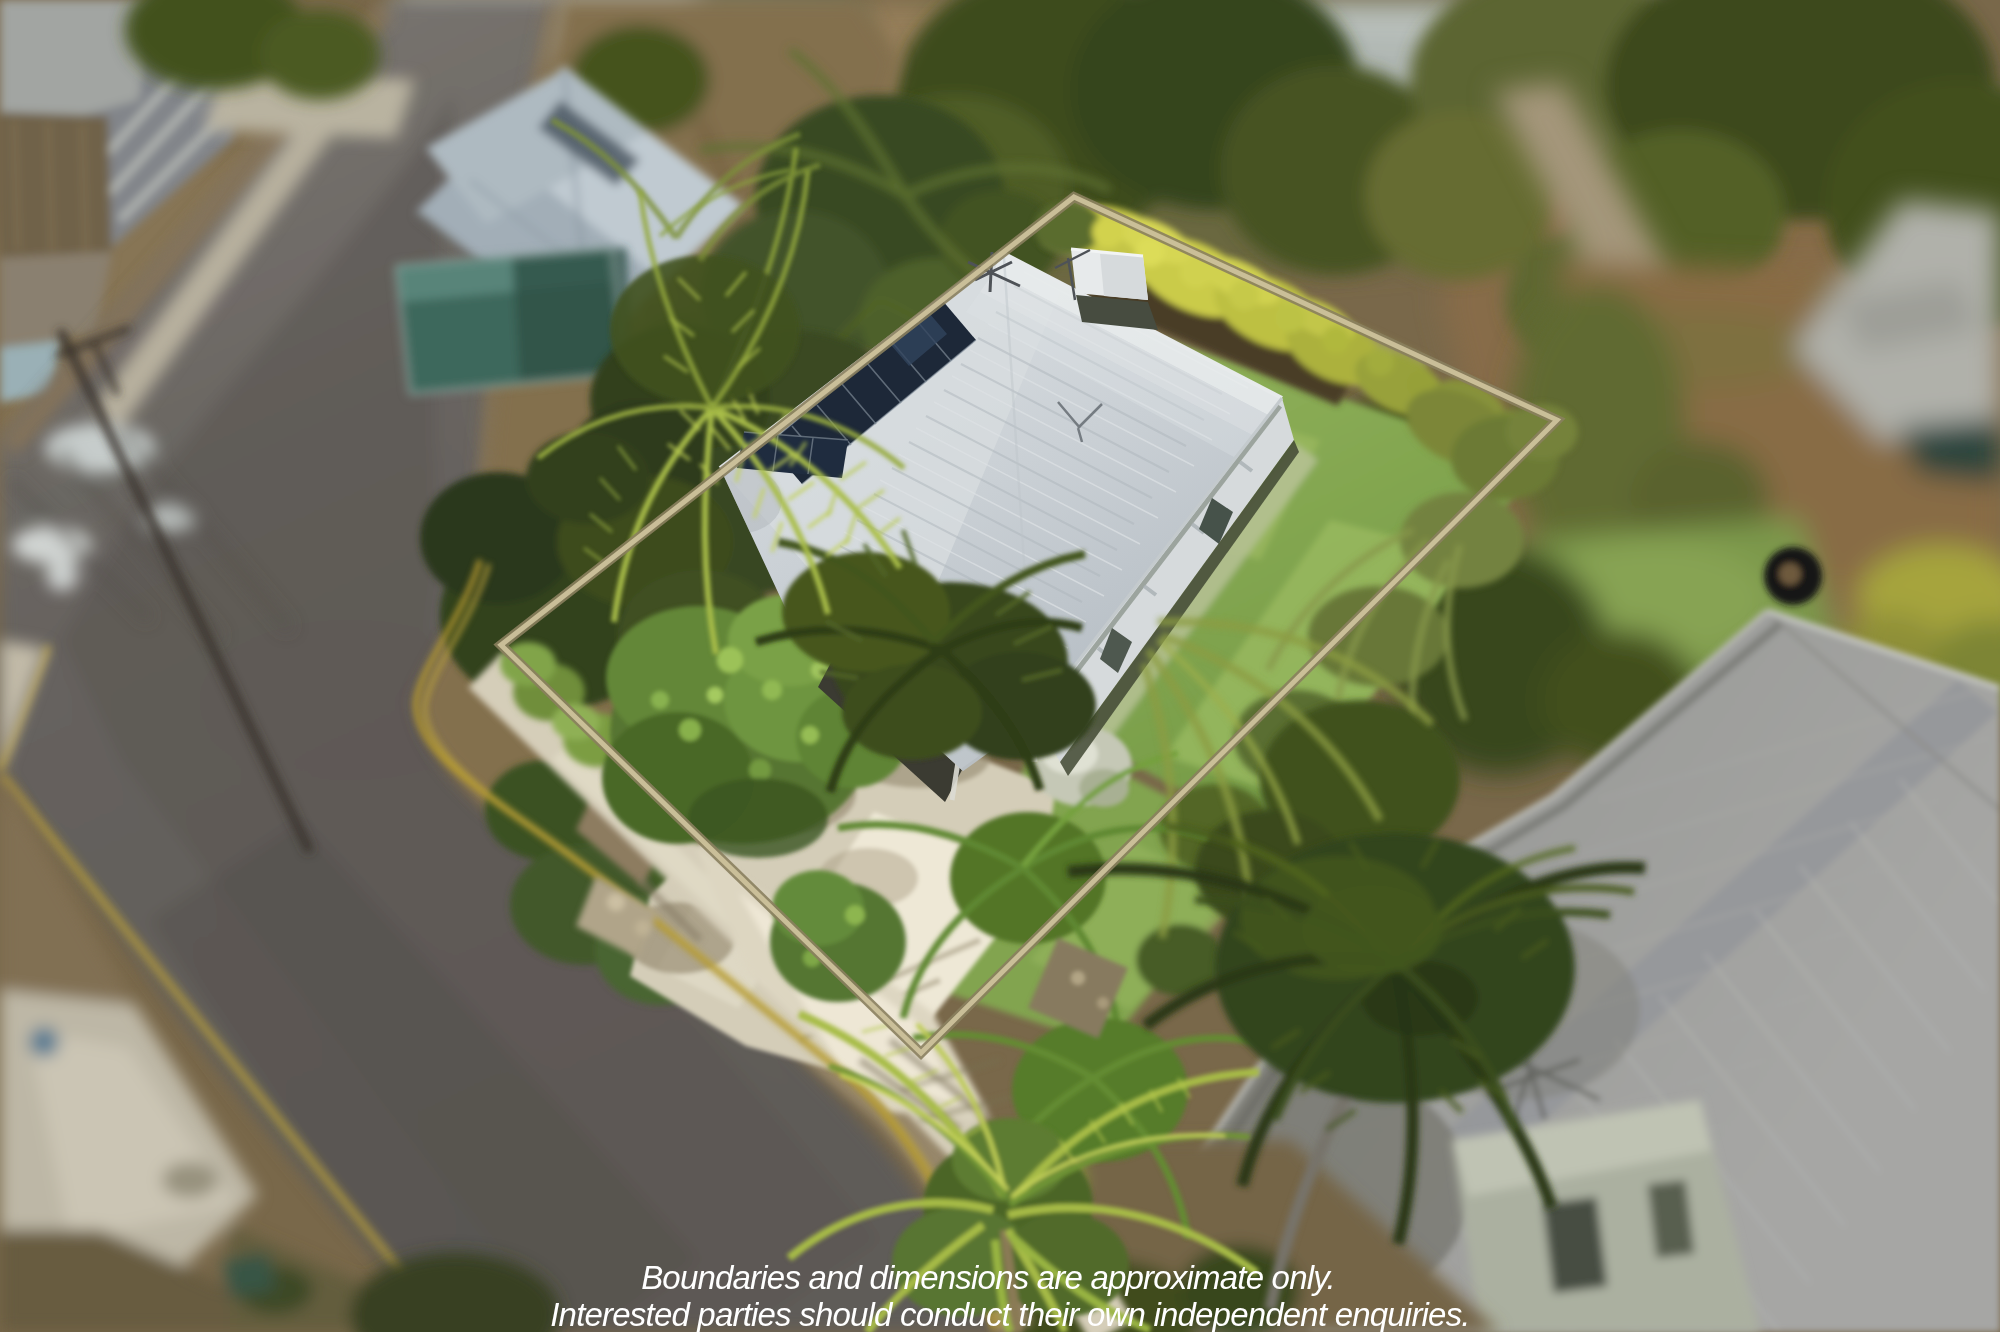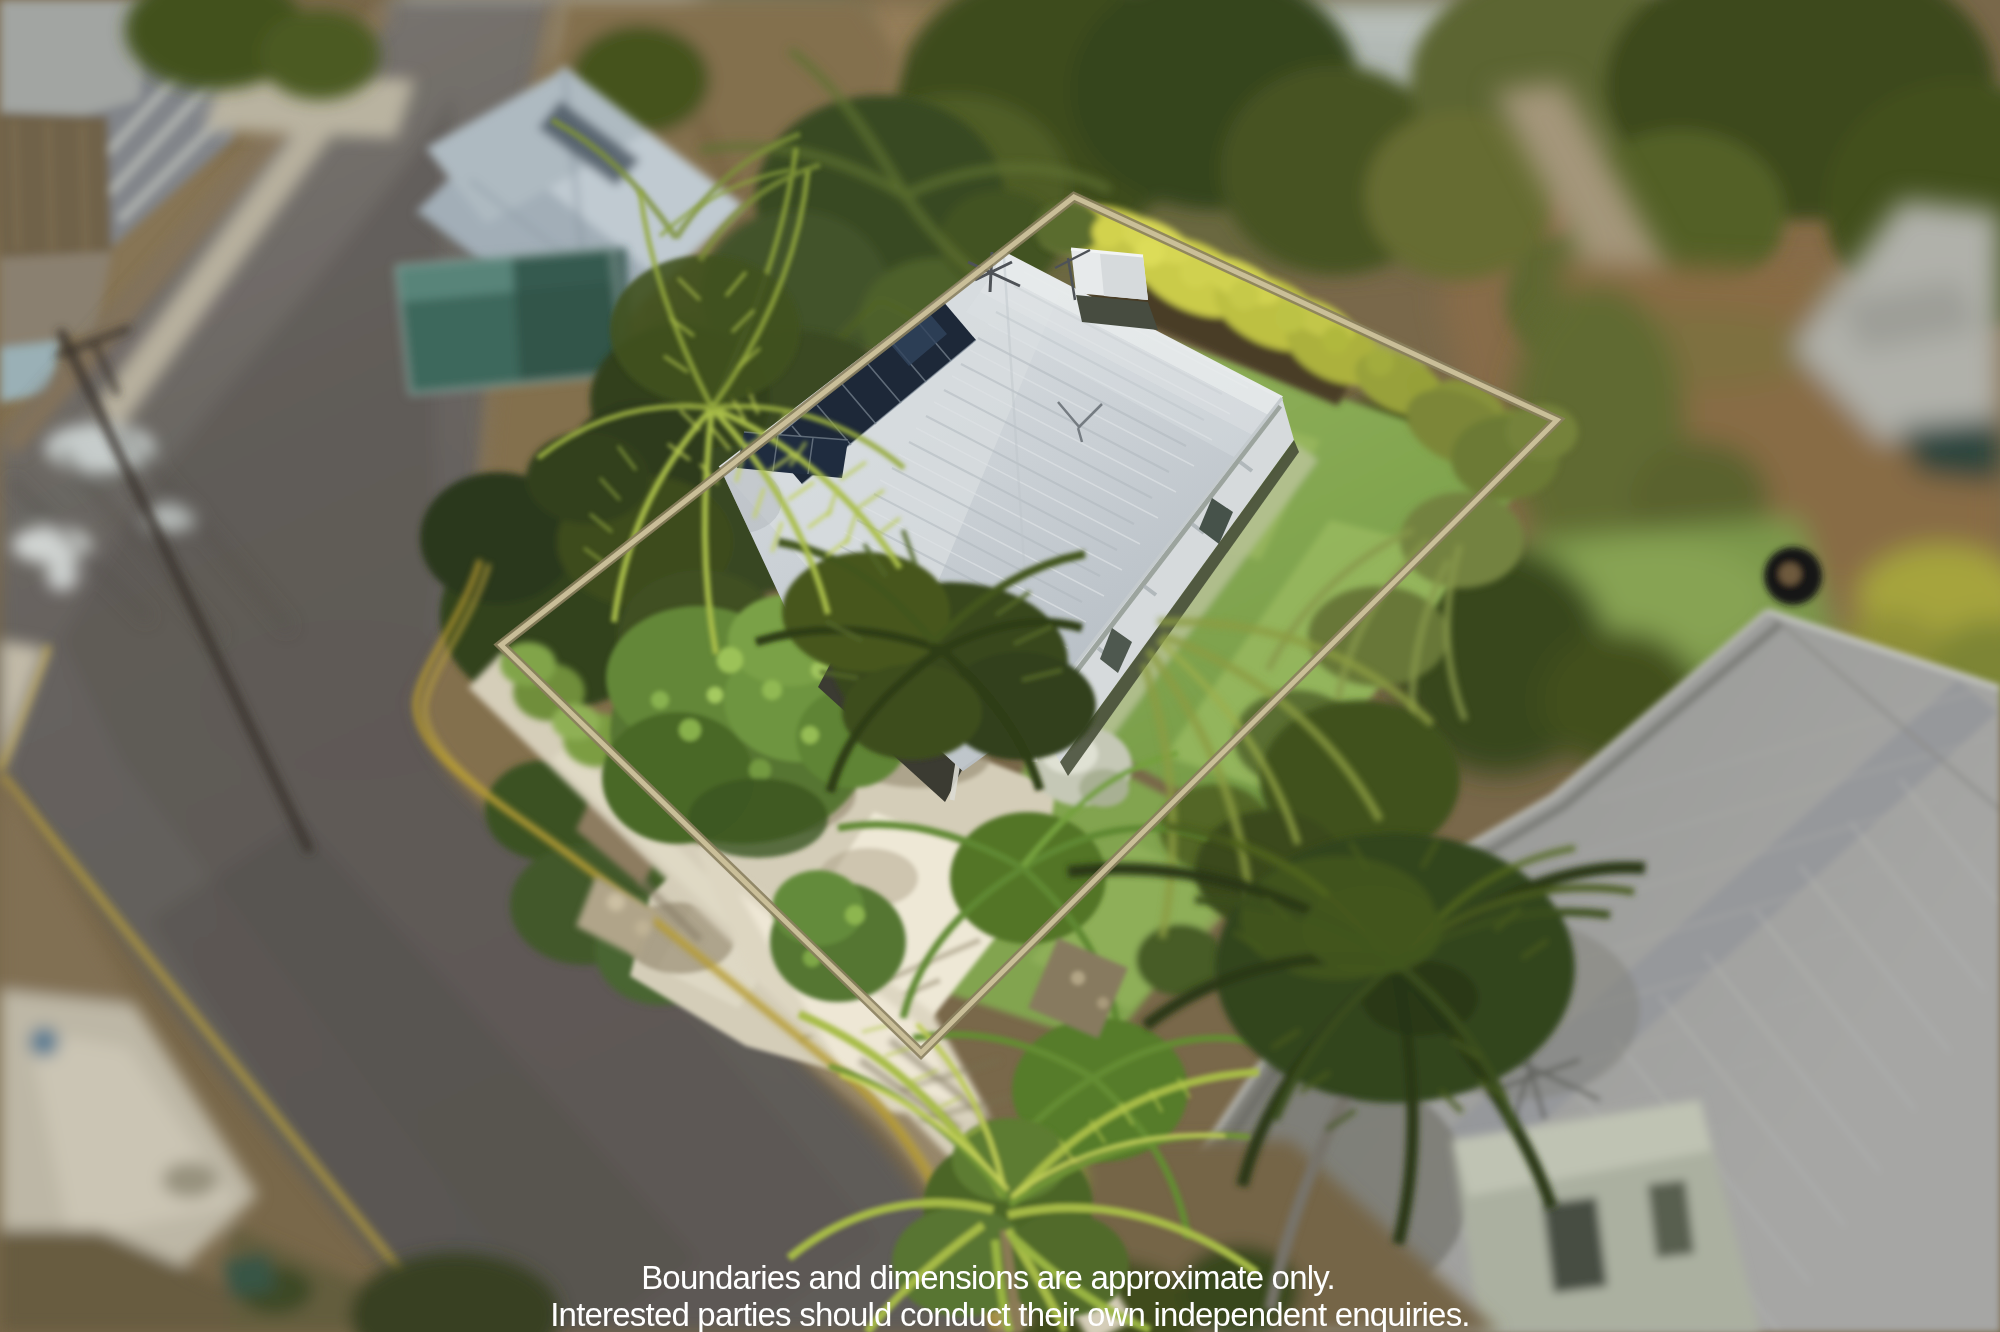--- a/index.html
+++ b/index.html
@@ -1,16 +1,16 @@
 <!DOCTYPE html>
 <html><head>
 <meta charset="utf-8">
 <style>
   html,body{margin:0;padding:0;}
-  #scene{position:relative;width:2000px;height:1332px;overflow:hidden;background:#7b6a4c;font-family:"Liberation Sans",sans-serif;}
+  #scene{position:relative;width:2000px;height:1332px;overflow:hidden;background:#7b6a4c;font-family:"Liberation Sans",sans-serif;font-style:italic;}
   svg{display:block;}
 </style>
 </head>
 <body>
 <div id="scene">
 <svg width="2000" height="1332" viewBox="0 0 2000 1332" xmlns="http://www.w3.org/2000/svg">
 <defs>
   <filter id="b2" x="-20%" y="-20%" width="140%" height="140%">
           <feGaussianBlur stdDeviation="2"></feGaussianBlur>
         </filter>

